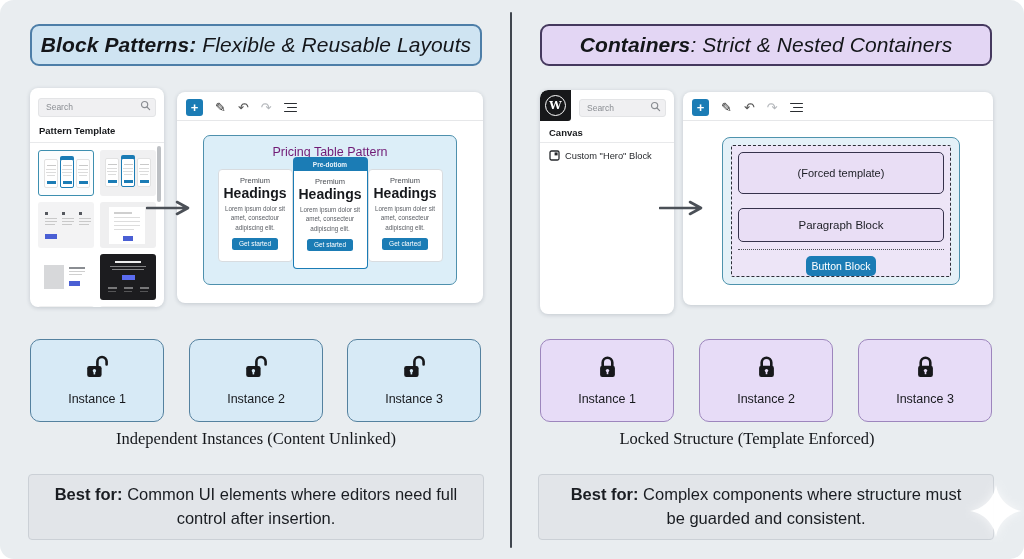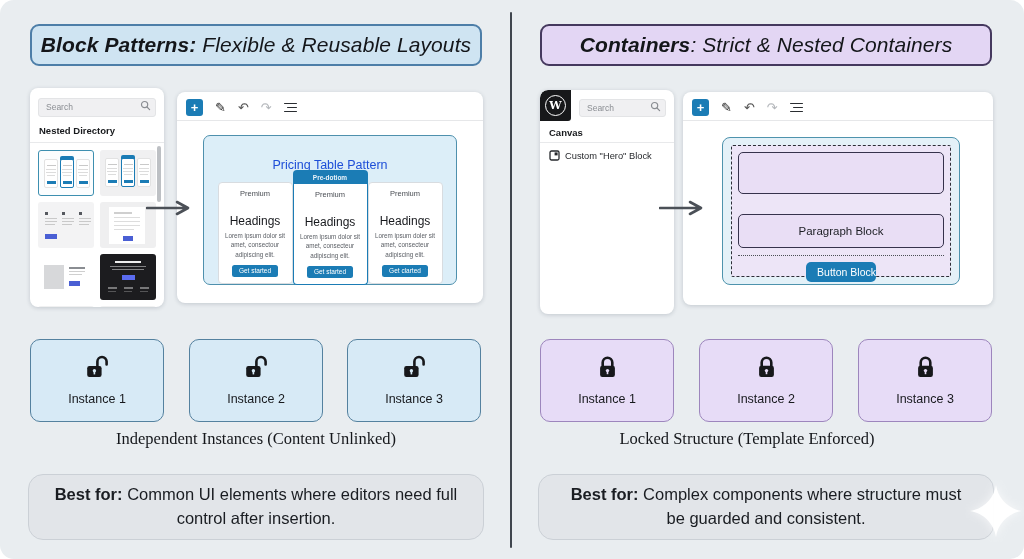--- a/index.html
+++ b/index.html
@@ -94,26 +94,26 @@
   .listicon{position:relative;width:13px;height:11px;}
   .listicon i{position:absolute;left:0;height:1.7px;background:#2a2d31;border-radius:1px;}
   .listicon i:nth-child(1){top:1px;width:13px;}
   .listicon i:nth-child(2){top:5px;width:10px;left:3px;}
   .listicon i:nth-child(3){top:9px;width:13px;}
   .toolbar-div{height:1px;background:#e6e7e9;margin-top:4px;}
 
   
   .pricing-panel{position:absolute;left:26px;top:43px;width:254px;height:150px;background:#dceef8;
       border:1.5px solid #4e90ad;border-radius:7px;}
-  .pricing-title{text-align:center;font-size:12.5px;color:#1d4ed8;margin-top:22px;}
+  .pricing-title{text-align:center;font-size:12.5px;color:#701a75;margin-top:9px;}
   .pricing-cards{display:flex;justify-content:center;margin-top:10px;align-items:flex-start;}
   .pcard{width:75px;min-height:93px;background:#fff;border:1px solid #d8dce0;border-radius:4px;text-align:center;
       padding:6px 3px 6px;}
   .pc-tier{font-size:7.5px;color:#4a4e54;}
-  .pc-head{font-size:12px;font-weight:normal;color:#17191d;margin-top:16px;}
+  .pc-head{font-size:14px;font-weight:bold;color:#17191d;margin-top:0;}
   .pc-body{font-size:6.3px;color:#5a5e64;line-height:1.5;margin-top:3px;padding:0 2px;}
   .pc-btn{display:inline-block;background:#1b7cb5;color:#fff;font-size:6.5px;padding:2.5px 7px;border-radius:2.5px;margin-top:5px;}
   .pmid-wrap{margin-top:-12px;}
   .pbadge{width:75px;background:#1b7cb5;color:#eaf3fa;font-size:6.5px;font-weight:bold;text-align:center;
       padding:3.5px 0;border-radius:4px 4px 0 0;}
   .pcard.mid{border:1.2px solid #1b7cb5;border-top:none;border-radius:0 0 4px 4px;min-height:98px;}
 
   
   .arrow{position:absolute;z-index:6;}
   .arrow-left{left:146px;top:200px;} .arrow-right{left:659px;top:200px;}
@@ -132,38 +132,38 @@
   .sr-item{position:absolute;left:9px;top:60px;display:flex;align-items:center;gap:5px;}
   .sr-item-label{font-size:9.3px;color:#26282c;}
 
   
   .inner-container{position:absolute;left:39px;top:45px;width:238px;height:148px;background:#e4f1f8;
       border:1.5px solid #4e93ad;border-radius:8px;}
   .dashed{position:absolute;left:8px;right:8px;top:7px;bottom:7px;border:1.6px dashed #2b2e36;background:#ede5f7;
       border-radius:2px;padding:6px 6px 0;}
   .block-box{background:#e9def5;border:1.4px solid #36324c;border-radius:5px;text-align:center;color:#1c1e24;}
   .heading-block{height:42px;display:flex;flex-direction:column;justify-content:center;font-size:11px;line-height:1.35;}
-  .paragraph-block{height:34px;margin-top:20px;display:flex;align-items:center;justify-content:center;font-size:11.5px;}
+  .paragraph-block{height:34px;margin-top:14px;display:flex;align-items:center;justify-content:center;font-size:11.5px;}
   .dotline{border-top:1.5px dotted #4a4e55;margin:7px 0 0;}
   .button-block{display:block;margin:6px auto 0;width:70px;background:#1b7cb5;color:#fff;font-size:10.5px;
-      text-align:right;padding:4px 0;border-radius:5px;}
+      text-align:center;padding:4px 0;border-radius:5px;}
 
   
   .inst{position:absolute;top:339px;width:134px;height:83px;border-radius:10px;display:flex;flex-direction:column;
       align-items:center;justify-content:center;gap:13px;}
   .inst-blue{background:#d7eaf6;border:1.5px solid #54819f;}
   .inst-purple{background:#e7dcf7;border:1.5px solid #9d86bd;}
   .inst-label{font-size:12.5px;color:#17191d;}
   .li1{left:30px;} .li2{left:189px;} .li3{left:347px;}
   .ri1{left:540px;} .ri2{left:699px;} .ri3{left:858px;}
 
   .caption{position:absolute;top:429px;font-size:16.5px;color:#15171b;text-align:center;}
   .cap-left{left:20px;width:472px;font-family:Liberation Serif, serif;} .cap-right{left:510px;width:474px;font-family:Liberation Serif, serif;}
 
-  .bestfor{position:absolute;top:474px;height:66px;background:#e2e5e9;border:1px solid #cbd0d6;border-radius:15px;
+  .bestfor{position:absolute;top:474px;height:66px;background:#e2e5e9;border:1px solid #cbd0d6;border-radius:4px;
       display:flex;align-items:center;justify-content:center;text-align:center;font-size:16.5px;color:#1a1d22;
       line-height:1.45;padding:0 24px;}
   .bf-left{left:28px;width:456px;} .bf-right{left:538px;width:456px;}
 
   .sparkle{position:absolute;left:965px;top:480px;z-index:10;}
 </style>
 </head>
 <body>
 
 <div class="stage">
@@ -178,21 +178,21 @@
   </div>
 
   <div class="card sidebar-left">
     <div class="search-wrap">
       <input class="search-input" type="text" placeholder="Search" style="">
       <svg class="mag" width="11" height="11" viewBox="0 0 11 11">
         <circle cx="4.6" cy="4.6" r="3.1" fill="none" stroke="#8a8d92" stroke-width="1.2"></circle>
         <line x1="7" y1="7" x2="9.6" y2="9.6" stroke="#8a8d92" stroke-width="1.2" stroke-linecap="round"></line>
       </svg>
     </div>
-    <div class="sb-title">Nested Directory</div>
+    <div class="sb-title">Pattern Template</div>
     <div class="sb-div"></div>
     <div class="thumb-grid">
       <div class="thumb t-sel">
         <div class="mp m1"></div>
         <div class="mp m2 hot"></div>
         <div class="mp m3"></div>
       </div>
       <div class="thumb">
         <div class="mp m1"></div>
         <div class="mp m2 hot"></div>
@@ -287,20 +287,21 @@
       <span class="listicon">
           <i></i>
           <i></i>
           <i></i>
         </span>
     </div>
     <div class="toolbar-div"></div>
     <div class="inner-container">
       <div class="dashed">
         <div class="block-box heading-block">
+          <span>(Forced template)</span>
         </div>
         <div class="block-box paragraph-block">
           <span>Paragraph Block</span>
         </div>
         <div class="dotline"></div>
         <span class="button-block">Button Block</span>
       </div>
     </div>
   </div>
 

